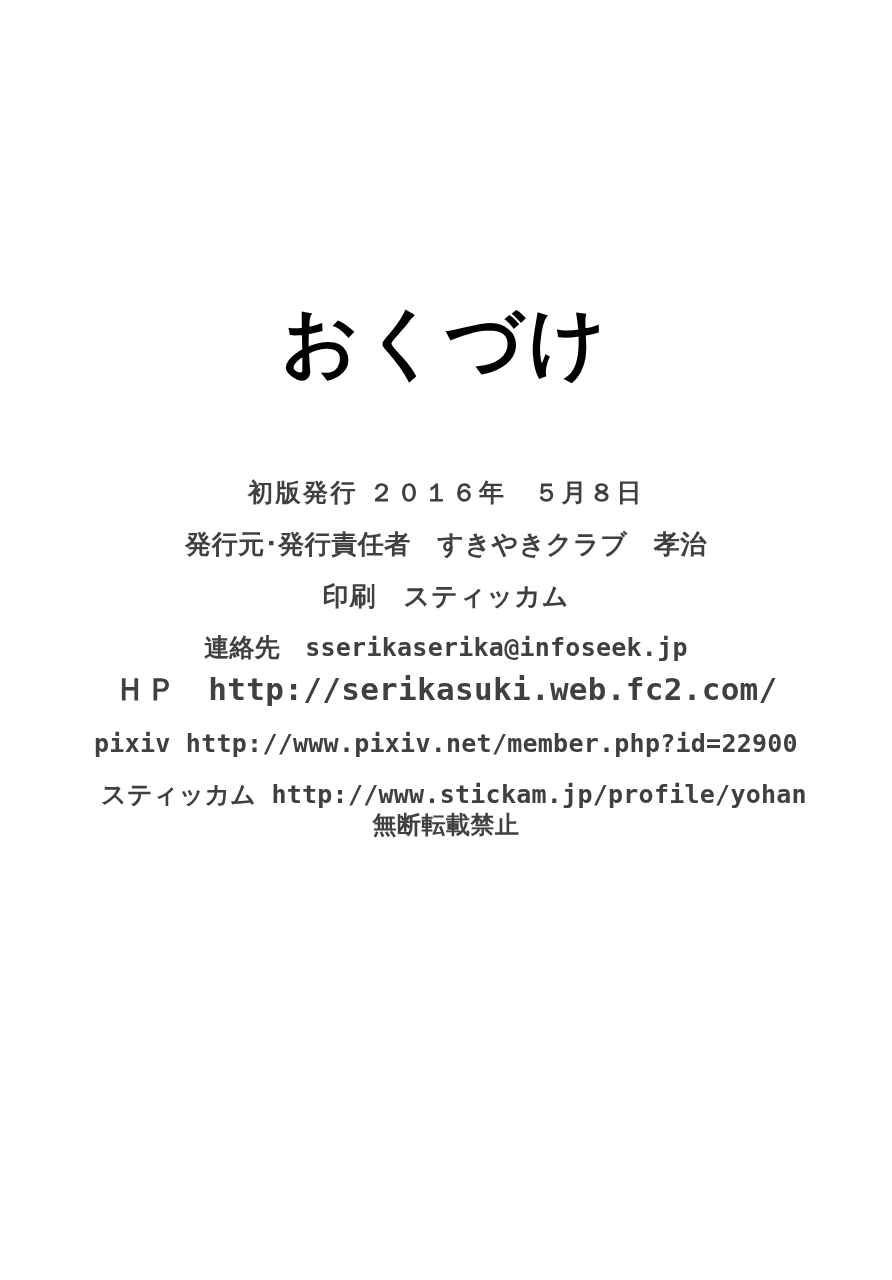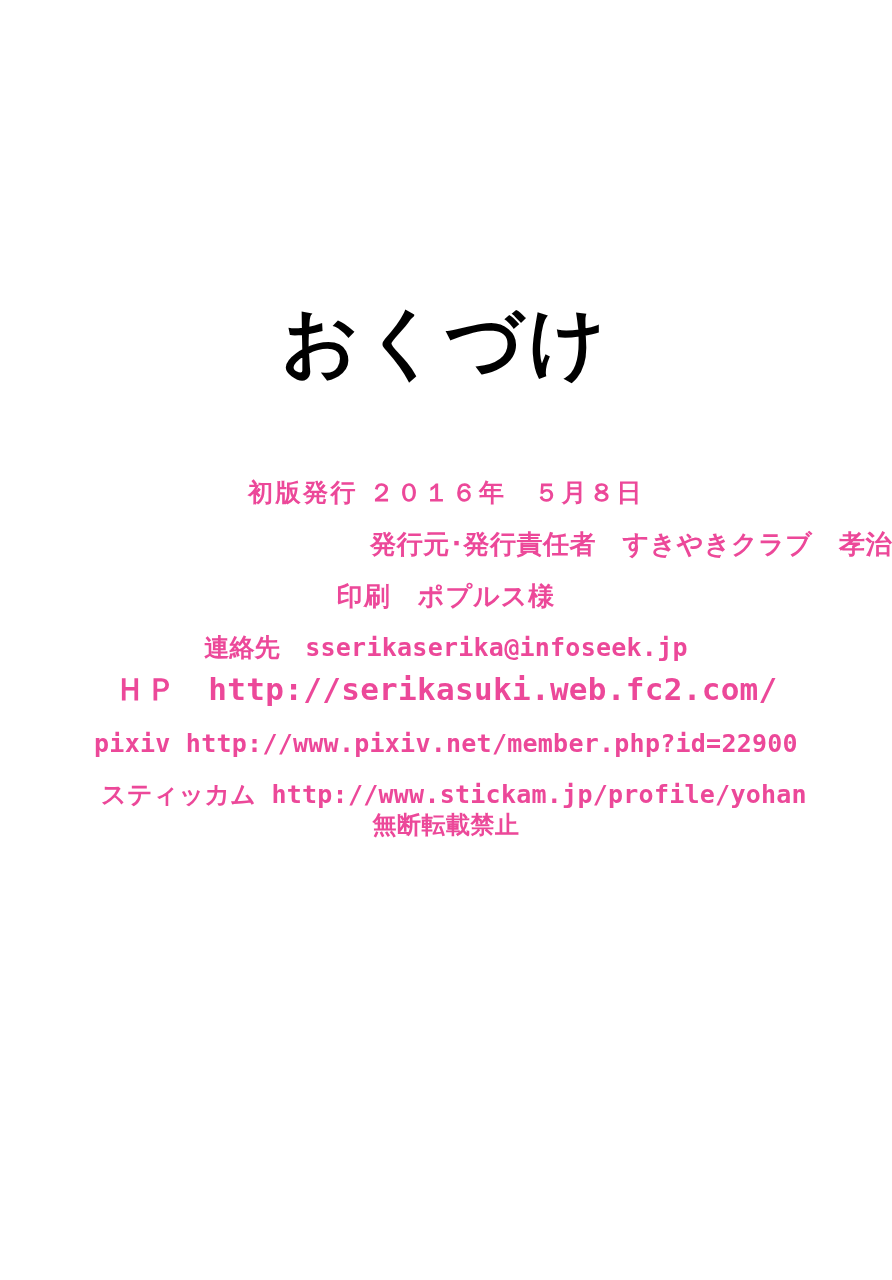--- a/index.html
+++ b/index.html
@@ -42,38 +42,37 @@
     text-align: center;
   }
   .info-block {
     margin-top: 96px;
     width: 892px;
     text-align: center;
   }
   .info-line {
     font-family: "DejaVu Sans Mono", monospace;
     font-weight: 700;
-    color: #ec4899;
+    color: #404040;
     text-align: center;
     white-space: nowrap;
   }
   .line-1 {
     font-family: "DejaVu Sans", sans-serif;
     font-size: 25px;
     letter-spacing: 0.10em;
     line-height: 1.0;
     margin-bottom: 26px;
   }
   .line-2 {
     font-family: "DejaVu Sans", sans-serif;
     font-size: 26px;
     letter-spacing: 0.02em;
     line-height: 1.0;
     margin-bottom: 26px;
-    text-align: right;
   }
   .line-3 {
     font-family: "DejaVu Sans", sans-serif;
     font-size: 26px;
     letter-spacing: 0.04em;
     line-height: 1.0;
     margin-bottom: 26px;
   }
   .line-4 {
     font-size: 25px;
@@ -109,21 +108,21 @@
 </style>
 </head>
 <body>
 
 <div class="page">
   <div class="colophon">
     <div class="colophon-title">おくづけ</div>
     <div class="info-block">
       <div class="info-line line-1">初版発行 ２０１６年　５月８日</div>
       <div class="info-line line-2">発行元･発行責任者　すきやきクラブ　孝治</div>
-      <div class="info-line line-3">印刷　ポプルス様</div>
+      <div class="info-line line-3">印刷　スティッカム</div>
       <div class="info-line line-4">連絡先　sserikaserika@infoseek.jp</div>
       <div class="info-line line-5">ＨＰ　http://serikasuki.web.fc2.com/</div>
       <div class="info-line line-6">pixiv  http://www.pixiv.net/member.php?id=22900</div>
       <div class="info-line line-7">スティッカム  http://www.stickam.jp/profile/yohan</div>
       <div class="info-line line-8">無断転載禁止</div>
     </div>
   </div>
 </div>
 
 </body></html>

